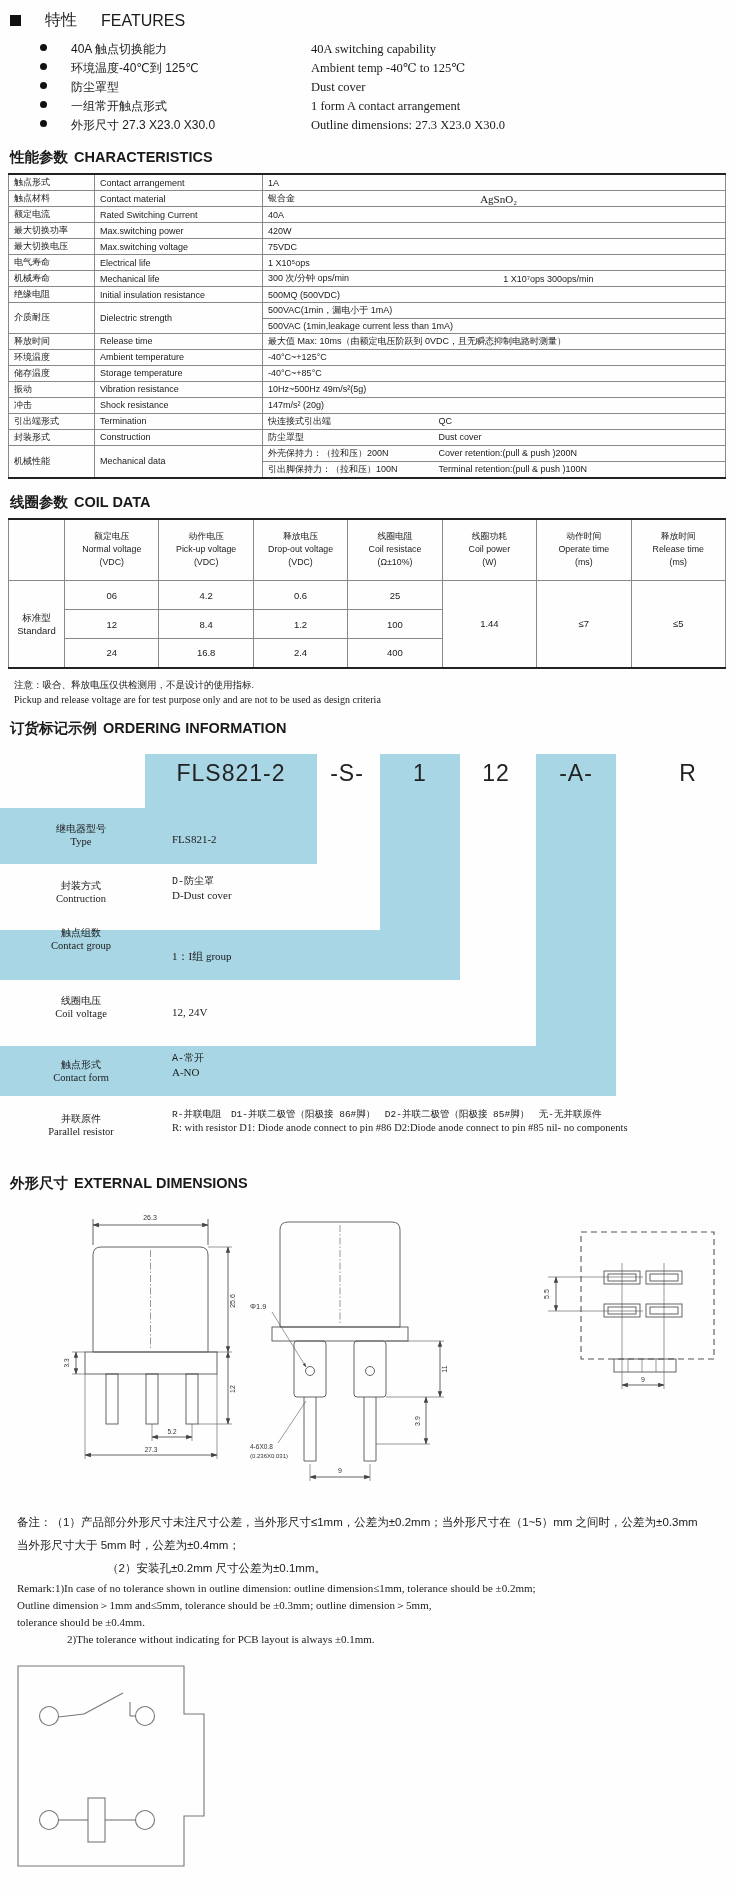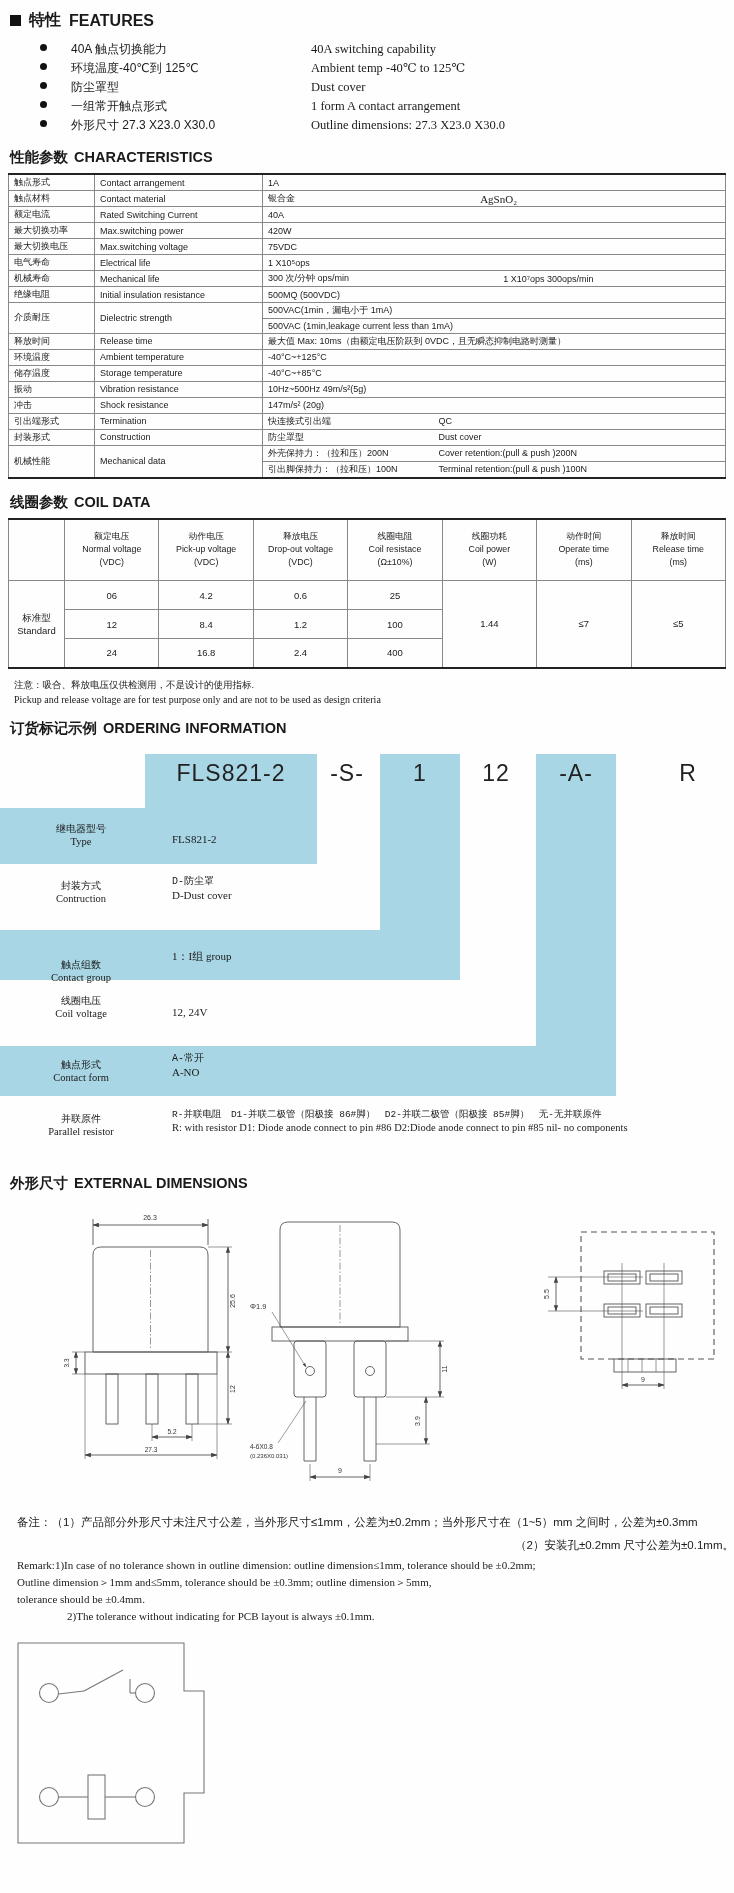--- a/index.html
+++ b/index.html
@@ -5,21 +5,21 @@
   * { margin:0; padding:0; box-sizing:border-box; }
   body {
     width:734px; height:1893px; overflow:hidden; position:relative;
     background:#fefefe; color:#1a1a1a;
     font-family:"Liberation Sans","DejaVu Sans",sans-serif;
   }
 
   
   .sec-head { display:flex; align-items:baseline; gap:6px; font-weight:bold; font-size:14.5px; margin:14px 0 6px 10px; }
   .sec-head .cnh { font-size:14.5px; }
-  .feat-head { display:flex; align-items:center; gap:8px; font-weight:bold; font-size:16px; margin:10px 0 10px 10px; }
+  .feat-head { display:flex; align-items:center; gap:24px; font-weight:normal; font-size:16px; margin:10px 0 10px 10px; }
   .sq { width:11px; height:11px; background:#111; display:inline-block; }
 
   
   .feat-row { display:flex; align-items:baseline; margin:2px 0 2px 40px; line-height:17px; }
   .dot { width:7px; height:7px; border-radius:50%; background:#111; margin-right:24px; position:relative; top:-2px; flex:none; }
   .feat-cn { width:240px; font-size:12px; }
   .feat-en { font-size:12.5px; font-family:"Liberation Serif","DejaVu Serif",serif; }
 
   
   table.char { width:718px; margin:2px 8px 0 8px; border-collapse:collapse; font-size:9px; table-layout:fixed; }
@@ -51,21 +51,21 @@
   .ord-val { position:absolute; left:172px; font-size:11px; line-height:1.35; font-family:"Liberation Serif","DejaVu Serif",serif; }
   .ord-val .cnv { font-family:Liberation Mono, monospace; font-size:10px; }
 
   
   svg text { font-family:"Liberation Sans","DejaVu Sans",sans-serif; fill:#333; }
   .drawings { margin:6px 0 0 8px; }
 
   
   .remarks { margin:10px 0 0 17px; }
   .rem-cn { font-size:11.5px; line-height:2.0; }
-  .rem-cn.ind { margin-left:90px;text-align:right; }
+  .rem-cn.ind { margin-left:90px; }
   .rem-en { font-size:11px; line-height:1.55; font-family:"Liberation Serif","DejaVu Serif",serif; }
   .rem-en.ind { margin-left:50px; }
 
   .wiring { margin:16px 0 0 16px; }
 </style>
 </head>
 <body>
 
 
 
@@ -285,21 +285,21 @@
 
     <div class="ord-label" style="top:133px">
       <div>封装方式</div>
         <div class="en">Contruction</div>
     </div>
     <div class="ord-val" style="top:129px">
       <div class="cnv">D-防尘罩</div>
         <div>D-Dust cover</div>
     </div>
 
-    <div class="ord-label" style="top:212px">
+    <div class="ord-label" style="top:180px">
       <div>触点组数</div>
         <div class="en">Contact group</div>
     </div>
     <div class="ord-val" style="top:203px">
       <div>1：I组 group</div>
     </div>
 
     <div class="ord-label" style="top:248px">
       <div>线圈电压</div>
         <div class="en">Coil voltage</div>
@@ -433,20 +433,21 @@
         <line x1="86" y1="158" x2="128" y2="158" marker-start="url(#ab)" marker-end="url(#ar)"></line>
         <text x="107" y="155" font-size="7" text-anchor="middle" stroke="none">9</text>
       </g>
     </g>
   </svg>
 </div>
 
 
 <div class="remarks">
   <div class="rem-cn">备注：（1）产品部分外形尺寸未注尺寸公差，当外形尺寸≤1mm，公差为±0.2mm；当外形尺寸在（1~5）mm 之间时，公差为±0.3mm</div>
+  <div class="rem-cn">当外形尺寸大于 5mm 时，公差为±0.4mm；</div>
   <div class="rem-cn ind">（2）安装孔±0.2mm 尺寸公差为±0.1mm。</div>
   <div class="rem-en">Remark:1)In case of no tolerance shown in outline dimension: outline dimension≤1mm, tolerance should be ±0.2mm;</div>
   <div class="rem-en">Outline dimension＞1mm and≤5mm, tolerance should be ±0.3mm; outline dimension＞5mm,</div>
   <div class="rem-en">tolerance should be ±0.4mm.</div>
   <div class="rem-en ind">2)The tolerance without indicating for PCB layout is always ±0.1mm.</div>
 </div>
 
 
 <svg class="wiring" width="195" height="204" viewBox="0 0 195 204">
   <g fill="none" stroke="#777" stroke-width="1.1">

